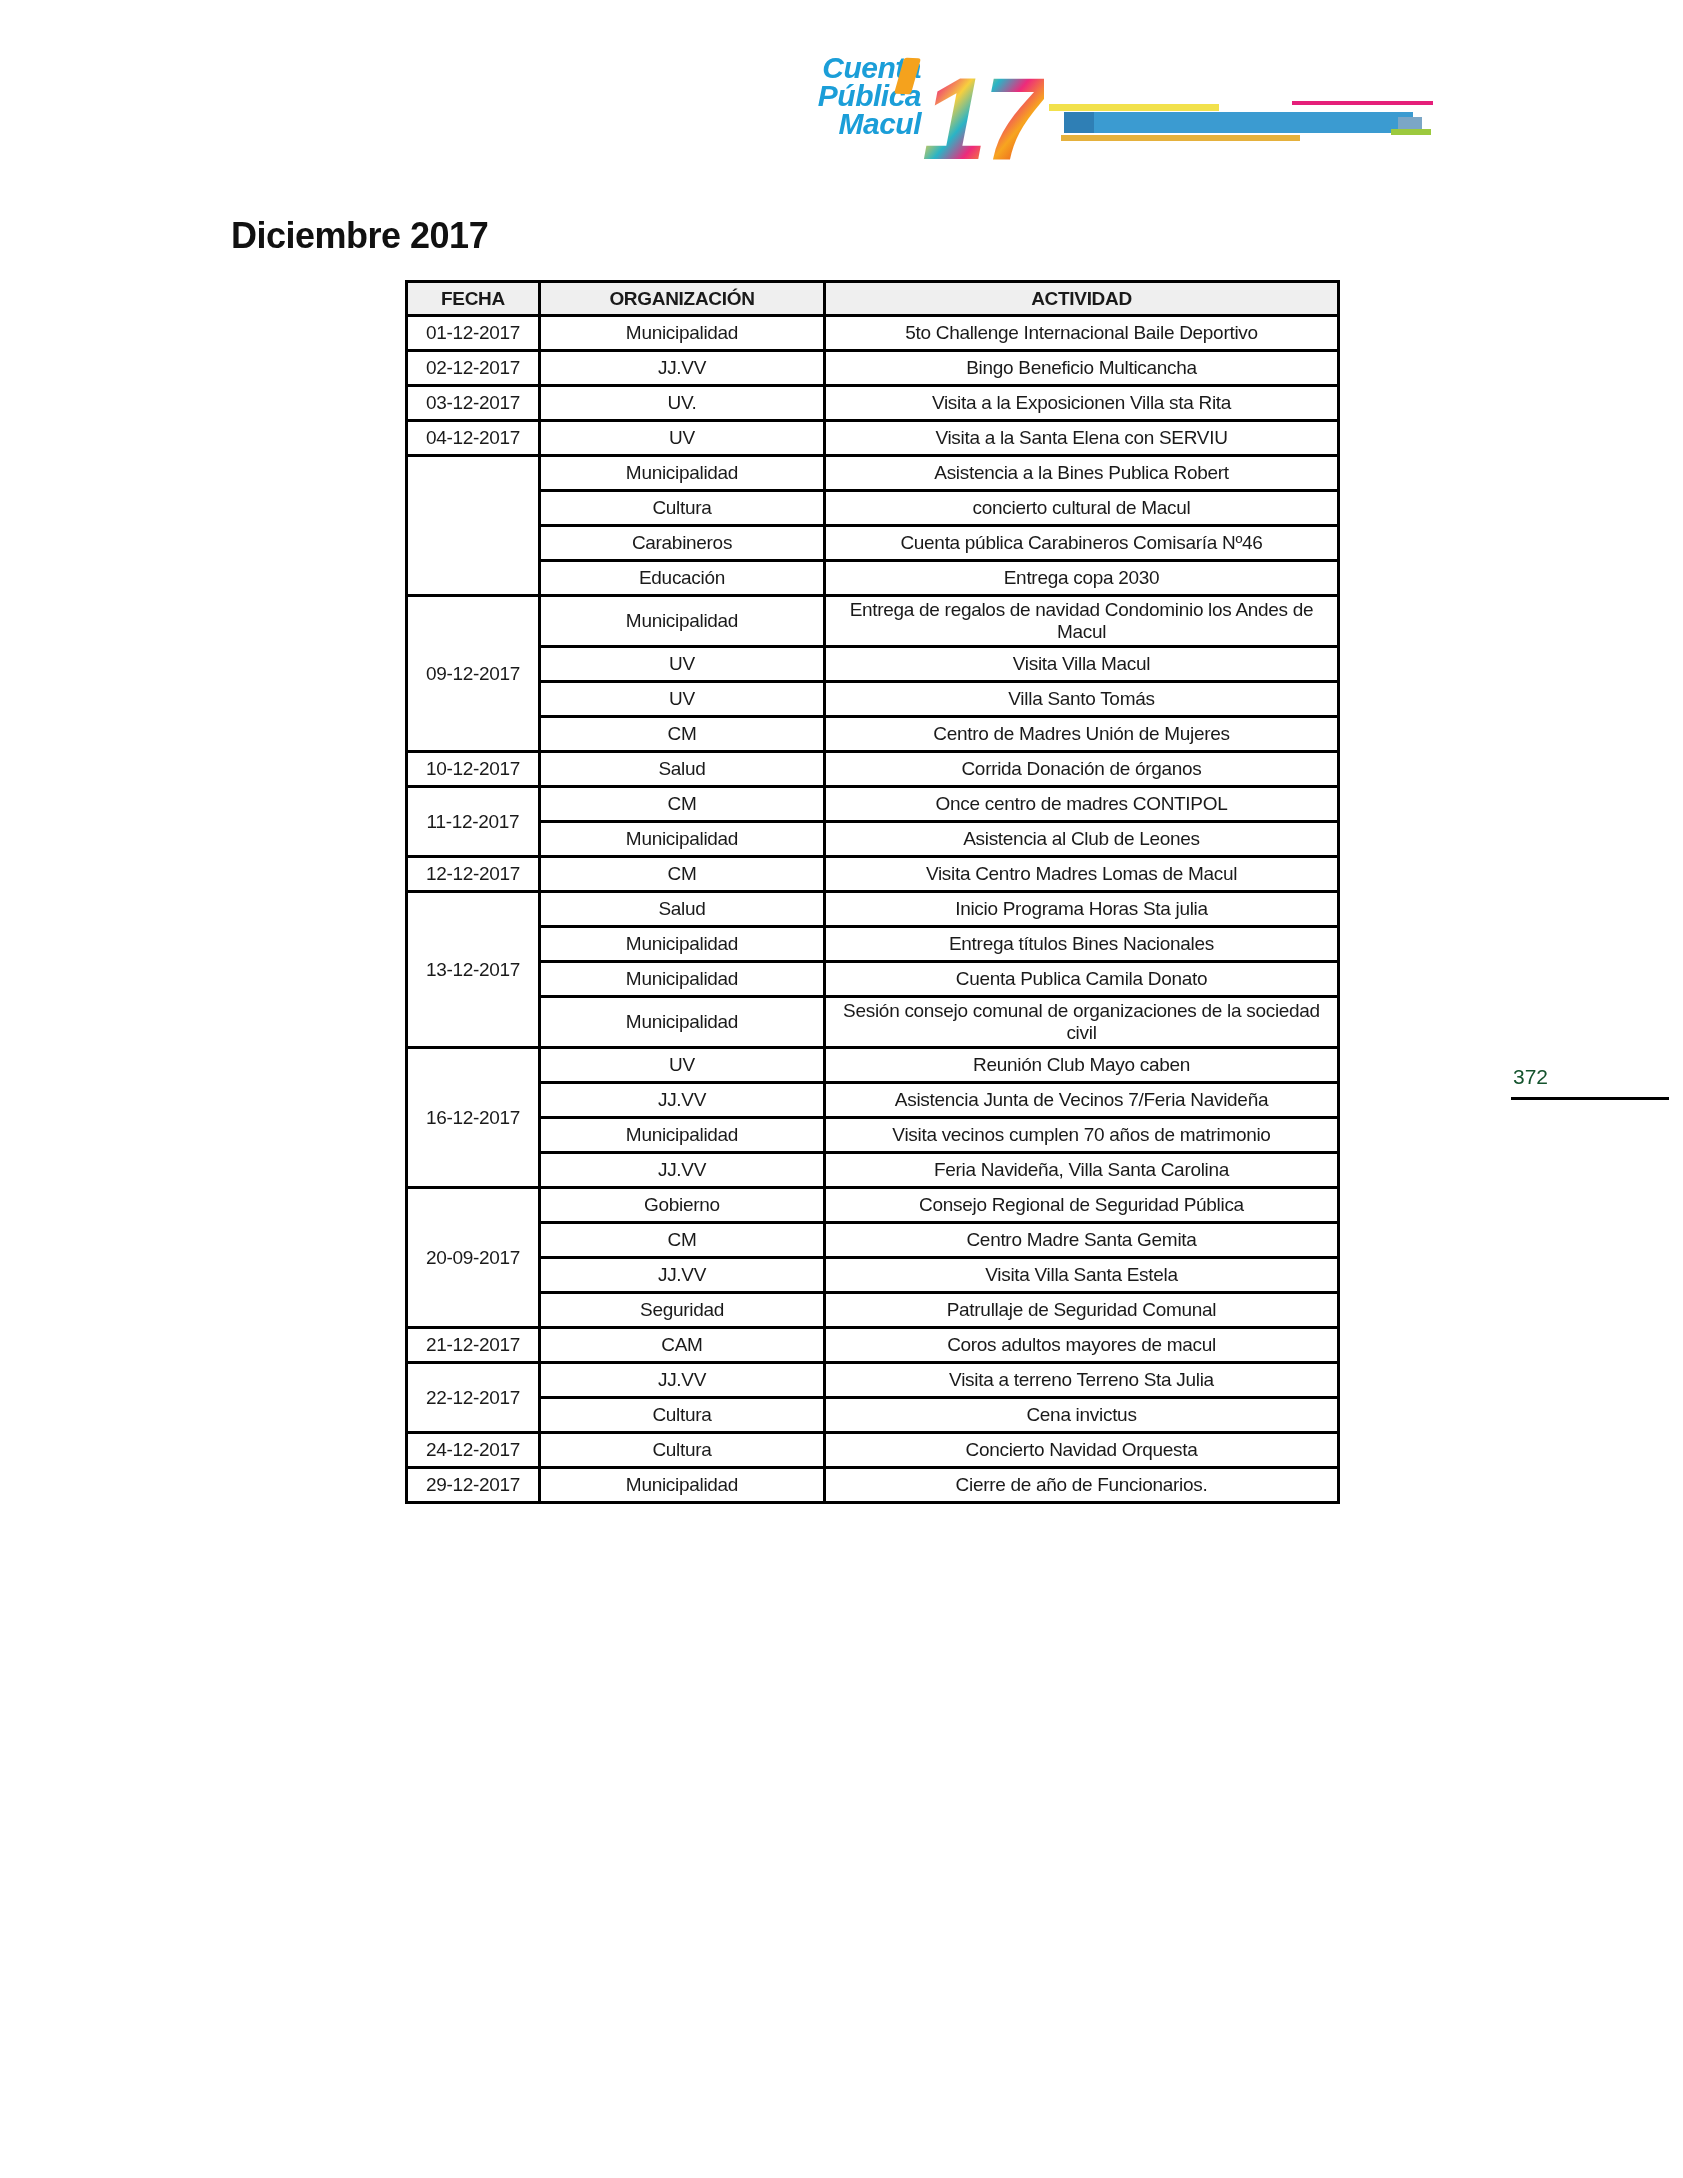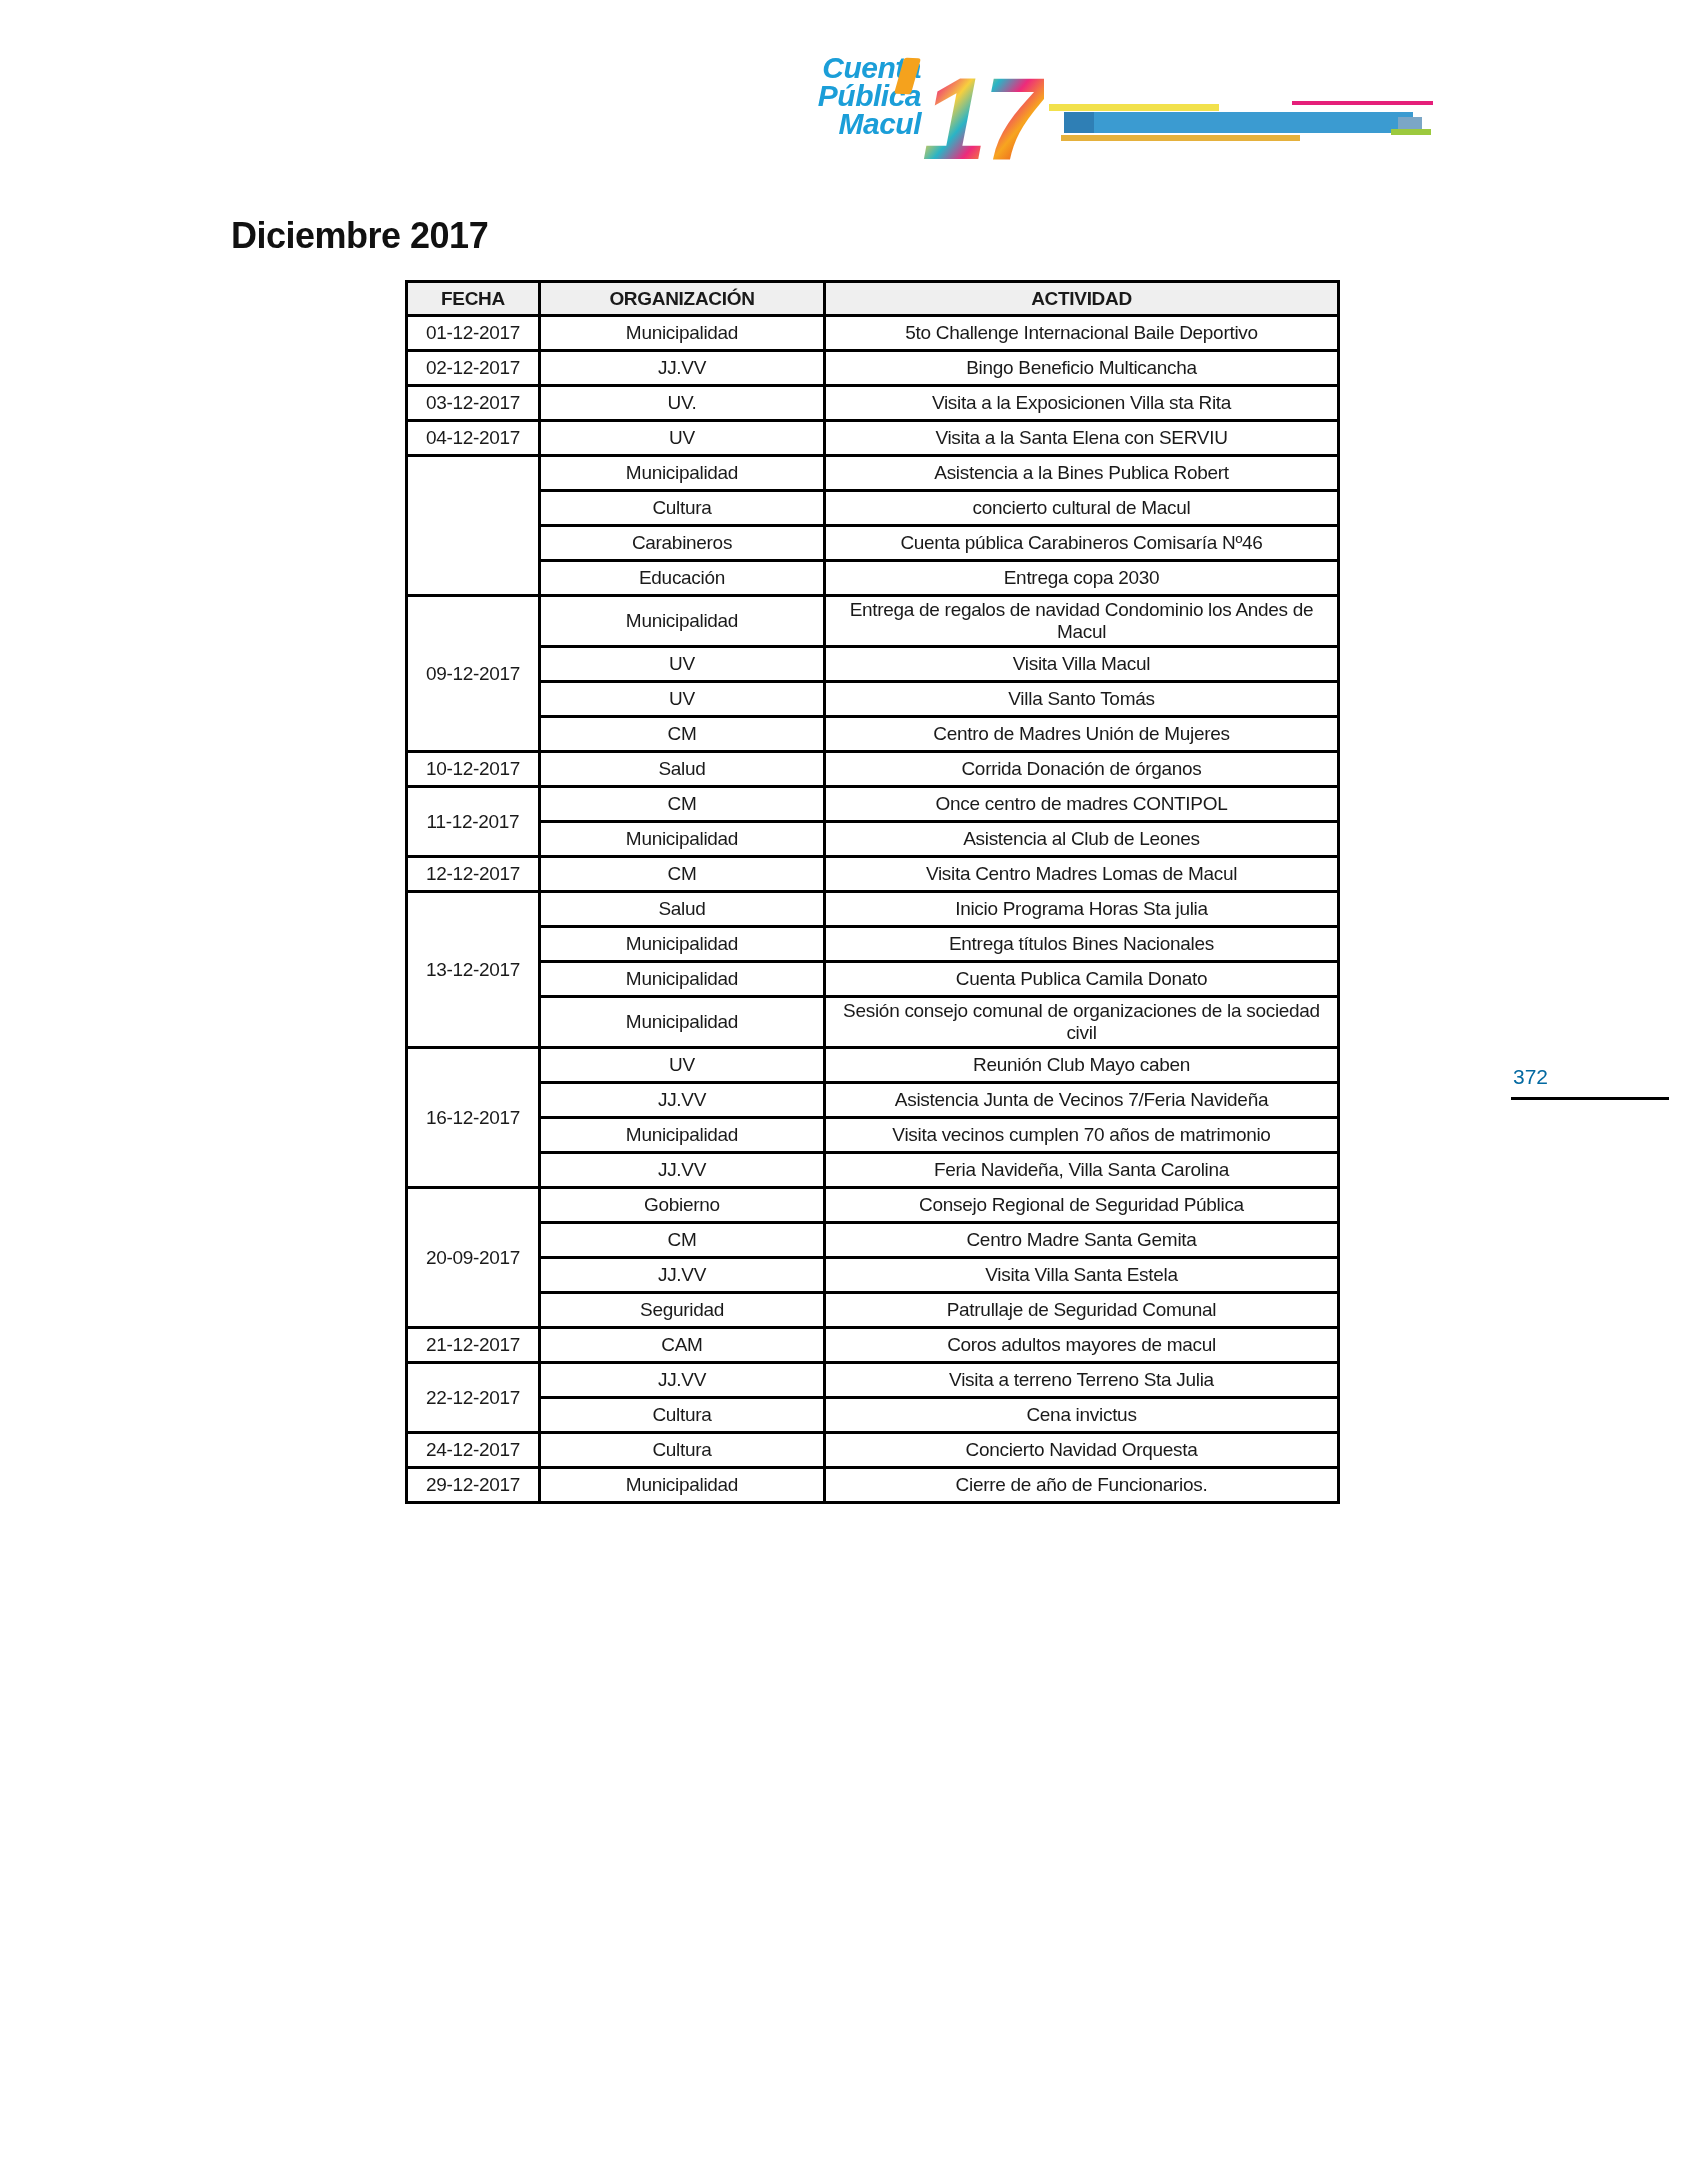--- a/index.html
+++ b/index.html
@@ -87,21 +87,21 @@
     background:#efefef;
     font-weight:bold;
     height:27px;
   }
   table.activity td { height:28px; color:#1a1a1a; }
   td.date-cell { font-size:19.3px; }
 
   
   .page-number {
     position:absolute; left:1513px; top:1065px;
-    font-size:21px; color:#0369a1;
+    font-size:21px; color:#14532d;
   }
   .page-number-rule {
     position:absolute; left:1511px; top:1097px;
     width:158px; height:3px; background:#000;
   }
 </style>
 </head>
 <body>
 
 <div class="logo-wrap">

